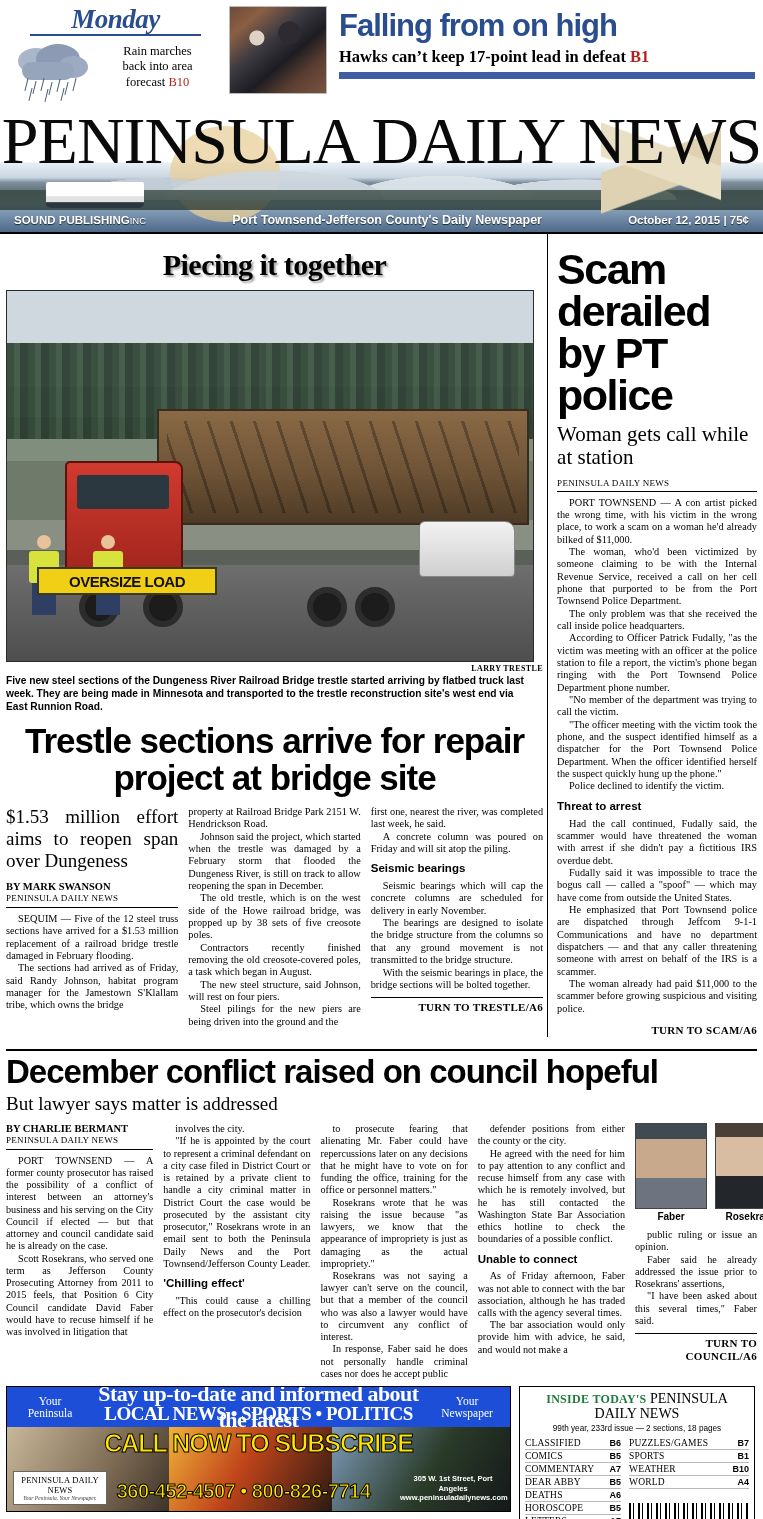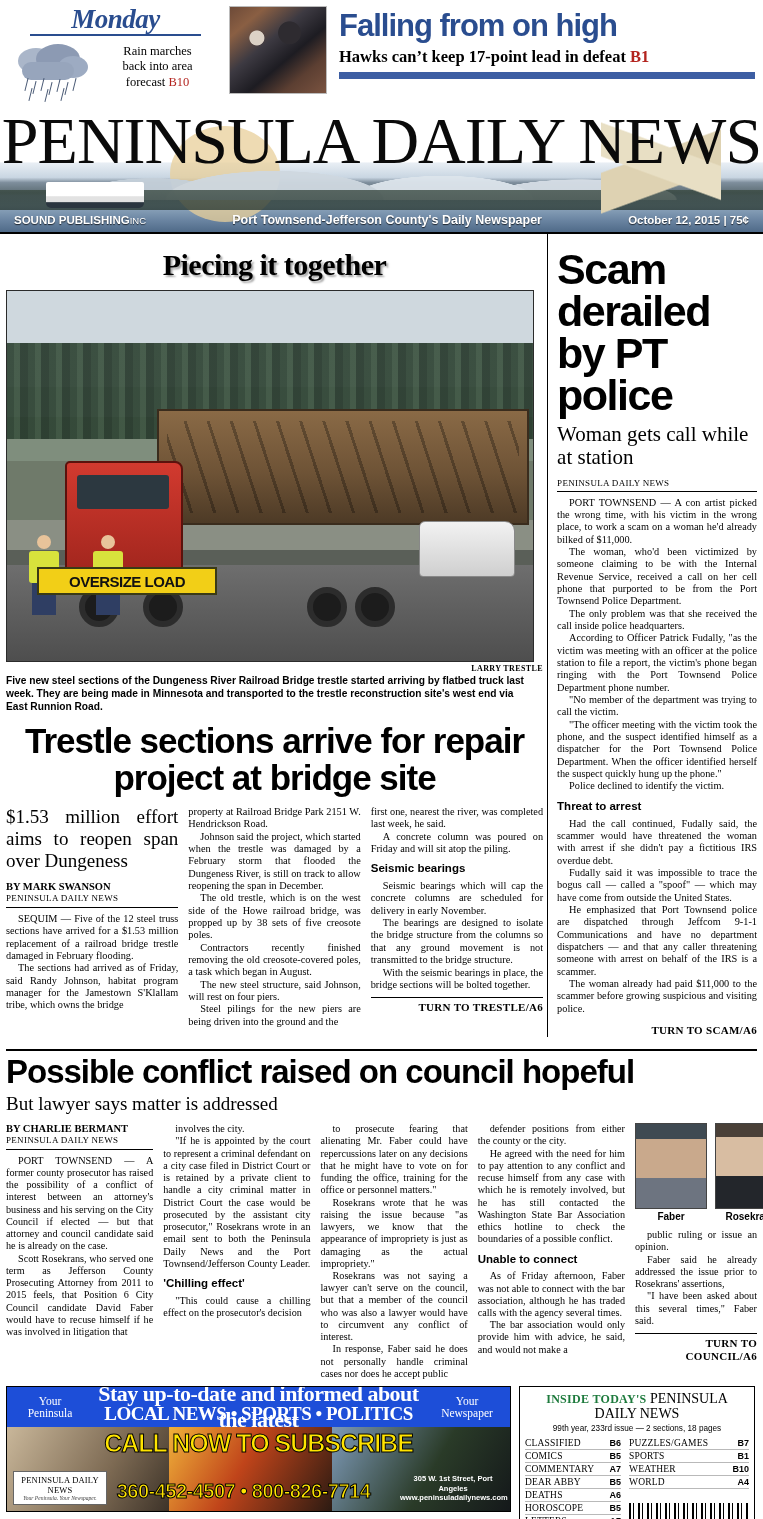--- a/index.html
+++ b/index.html
@@ -435,21 +435,21 @@
         <p>Fudally said it was impossible to trace the bogus call — called a "spoof" — which may have come from outside the United States.</p>
         <p>He emphasized that Port Townsend police are dispatched through Jeffcom 9-1-1 Communications and have no department dispatchers — and that any caller threatening someone with arrest on behalf of the IRS is a scammer.</p>
         <p>The woman already had paid $11,000 to the scammer before growing suspicious and visiting police.</p>
         <div class="jump jump-nr">TURN TO SCAM/A6</div>
       </div>
     </div>
   </div>
 
   <div class="council-wrap">
     <div class="council-rule-top"></div>
-    <div class="hl-council">Possible conflict raised on council hopeful</div>
+    <div class="hl-council">December conflict raised on council hopeful</div>
     <div class="deck-council">But lawyer says matter is addressed</div>
 
     <div class="council-cols">
       <div class="ccol">
         <div class="byline">BY CHARLIE BERMANT</div>
         <div class="byline-sub">PENINSULA DAILY NEWS</div>
         <div class="byline-rule"></div>
         <p>PORT TOWNSEND — A former county prosecutor has raised the possibility of a conflict of interest between an attorney's business and his serving on the City Council if elected — but that attorney and council candidate said he is already on the case.</p>
         <p>Scott Rosekrans, who served one term as Jefferson County Prosecuting Attorney from 2011 to 2015 feels, that Position 6 City Council candidate David Faber would have to recuse himself if he was involved in litigation that</p>
       </div>

